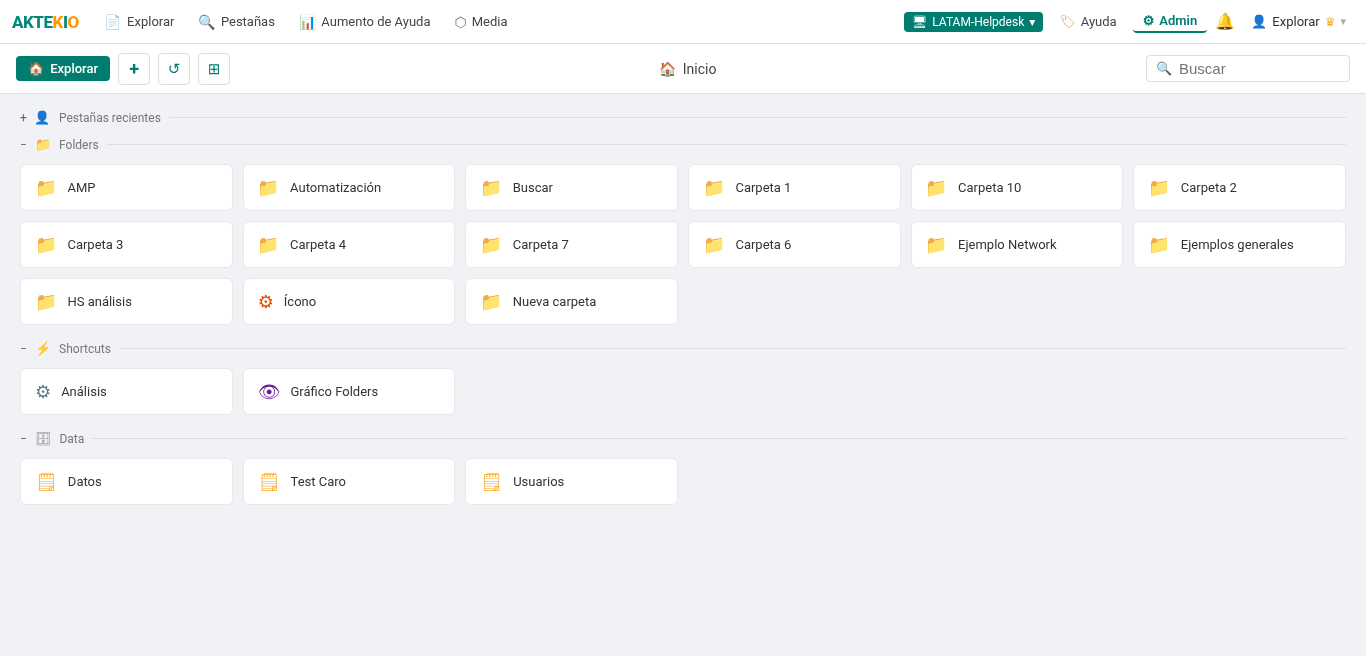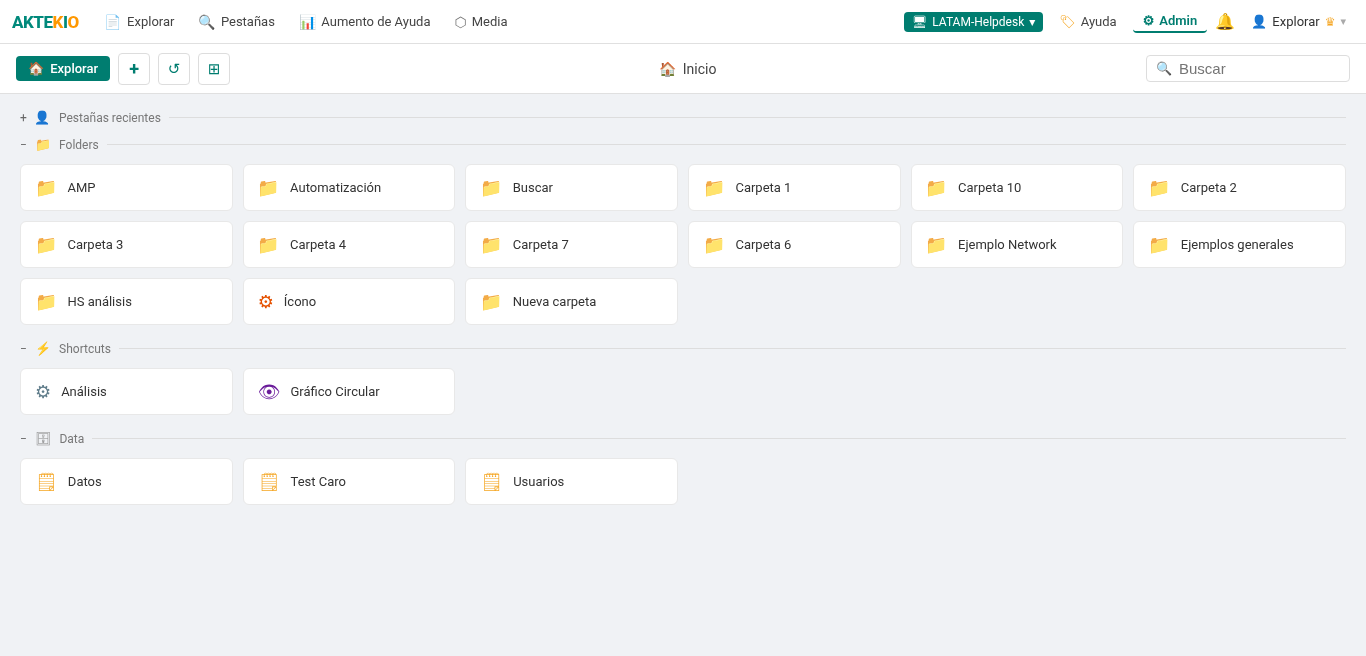--- a/index.html
+++ b/index.html
@@ -390,21 +390,21 @@
     <div class="section-line"></div>
   </div>
 
   <div class="shortcut-grid">
     <div class="folder-card">
       <span class="folder-icon" style="color:#607d8b;font-size:18px;">⚙</span>
       <span>Análisis</span>
     </div>
     <div class="folder-card">
       <span class="folder-icon" style="color:#6a1b9a;font-size:18px;">👁</span>
-      <span>Gráfico Circular</span>
+      <span>Gráfico Folders</span>
     </div>
   </div>
 
   <div class="section-header">
     <span class="toggle">−</span>
     <span class="section-icon">🗄</span>
     <span>Data</span>
     <div class="section-line"></div>
   </div>
 

